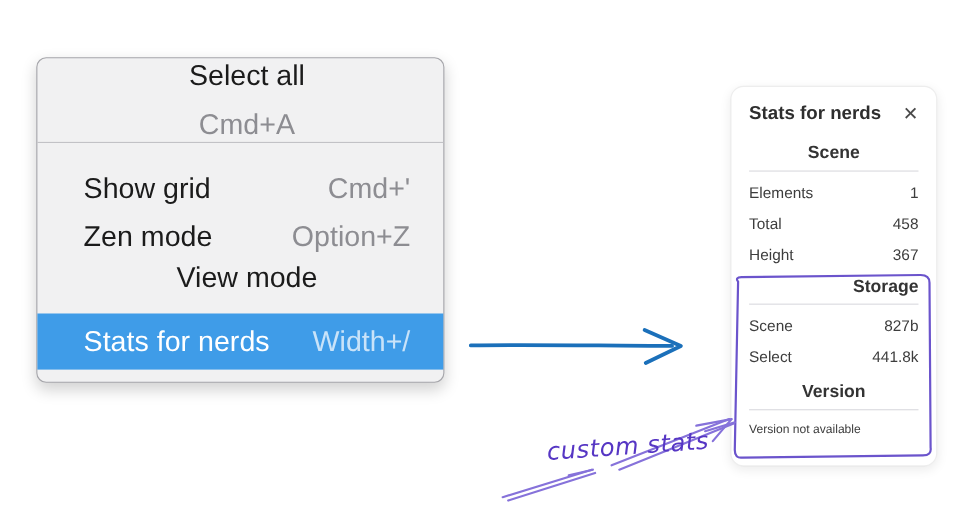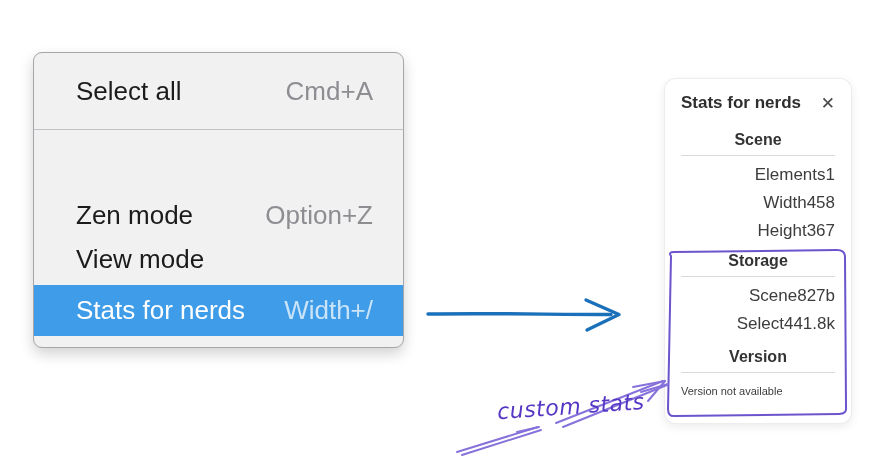--- a/index.html
+++ b/index.html
@@ -29,45 +29,45 @@
     border-radius:9px;
     box-shadow:0 6px 14px rgba(0,0,0,0.18);
   }
   .menu-item{
     position:absolute;left:0;right:0;
     display:flex;align-items:center;justify-content:space-between;
     padding:0 30px 0 42px;
     font-size:26px;color:var(--menu-label);
   }
   .menu-item .shortcut{color:var(--menu-shortcut);text-align:center;}
-  .mi-select-all{top:0;height:76px;}
+  .mi-select-all{top:0;height:76px;flex-direction:column;}
   .menu-divider{position:absolute;left:0;right:0;top:76px;height:1px;background:var(--menu-divider);}
   .mi-show-grid{top:96px;height:44px;}
   .mi-zen-mode{top:140px;height:44px;gap:47px;}
-  .mi-view-mode{top:184px;height:44px;}
+  .mi-view-mode{top:184px;height:44px;flex-direction:column;}
   .mi-stats{top:232px;height:51px;background:var(--menu-highlight);color:#ffffff;}
   .mi-stats .shortcut{color:rgba(255,255,255,0.72);}
 
   
   .stats-panel{
     position:absolute;left:664px;top:78px;width:188px;height:346px;
     background:#ffffff;
     border:1px solid rgba(0,0,0,0.07);
     border-radius:12px;
     box-shadow:0 3px 10px rgba(0,0,0,0.08);
     padding:12px 16px 10px 16px;
     color:var(--panel-text);
   }
   .panel-header{display:flex;align-items:center;justify-content:space-between;height:24px;}
   .panel-title{font-size:17px;font-weight:bold;color:#2e2e2e;}
   .panel-close{font-size:17px;color:#4a4a4a;line-height:1;cursor:default;background:none;border:none;font-family:inherit;}
   .section-header{margin-top:14px;text-align:center;font-size:16px;font-weight:bold;color:#333;height:22px;line-height:22px;}
   .section-hr{border:none;border-top:1px solid var(--panel-hr);margin:4px 0 5px 0;}
-  .stat-row{display:flex;justify-content:flex-end;font-size:17px;height:28px;line-height:28px;}
-  .sh-storage{margin-top:5px;}
+  .stat-row{display:flex;justify-content:space-between;font-size:14px;height:28px;line-height:28px;}
+  .sh-storage{margin-top:5px;text-align:right;}
   .sh-version{margin-top:8px;}
   .panel-note{font-size:11px;height:26px;line-height:26px;margin-top:2px;}
 
   
   .annotations{position:absolute;left:0;top:0;width:873px;height:461px;pointer-events:none;}
   .arrow-blue{stroke:var(--arrow-blue);stroke-width:3.4;fill:none;stroke-linecap:round;stroke-linejoin:round;}
   .sketch-purple{stroke:var(--annotation-purple);stroke-width:2;fill:none;stroke-linecap:round;stroke-linejoin:round;}
   .box-purple{stroke:var(--box-purple);stroke-width:2;fill:none;stroke-linejoin:round;}
   .custom-stats-label{
     position:absolute;left:497px;top:394px;width:150px;
@@ -83,20 +83,24 @@
 <body>
 
 <div class="canvas">
 
   <div class="context-menu">
     <div class="menu-item mi-select-all">
       <span class="label">Select all</span>
       <span class="shortcut">Cmd+A</span>
     </div>
     <div class="menu-divider"></div>
+    <div class="menu-item mi-show-grid">
+      <span class="label">Show grid</span>
+      <span class="shortcut">Cmd+'</span>
+    </div>
     <div class="menu-item mi-zen-mode">
       <span class="label">Zen mode</span>
       <span class="shortcut">Option+Z</span>
     </div>
     <div class="menu-item mi-view-mode">
       <span class="label">View mode</span>
     </div>
     <div class="menu-item mi-stats">
       <span class="label">Stats for nerds</span>
       <span class="shortcut">Width+/</span>
@@ -109,21 +113,21 @@
       <button class="panel-close">✕</button>
     </div>
 
     <div class="section-header">Scene</div>
     <hr class="section-hr">
     <div class="stat-row">
       <span>Elements</span>
       <span>1</span>
     </div>
     <div class="stat-row">
-      <span>Width</span>
+      <span>Total</span>
       <span>458</span>
     </div>
     <div class="stat-row">
       <span>Height</span>
       <span>367</span>
     </div>
 
     <div class="section-header sh-storage">Storage</div>
     <hr class="section-hr">
     <div class="stat-row">

